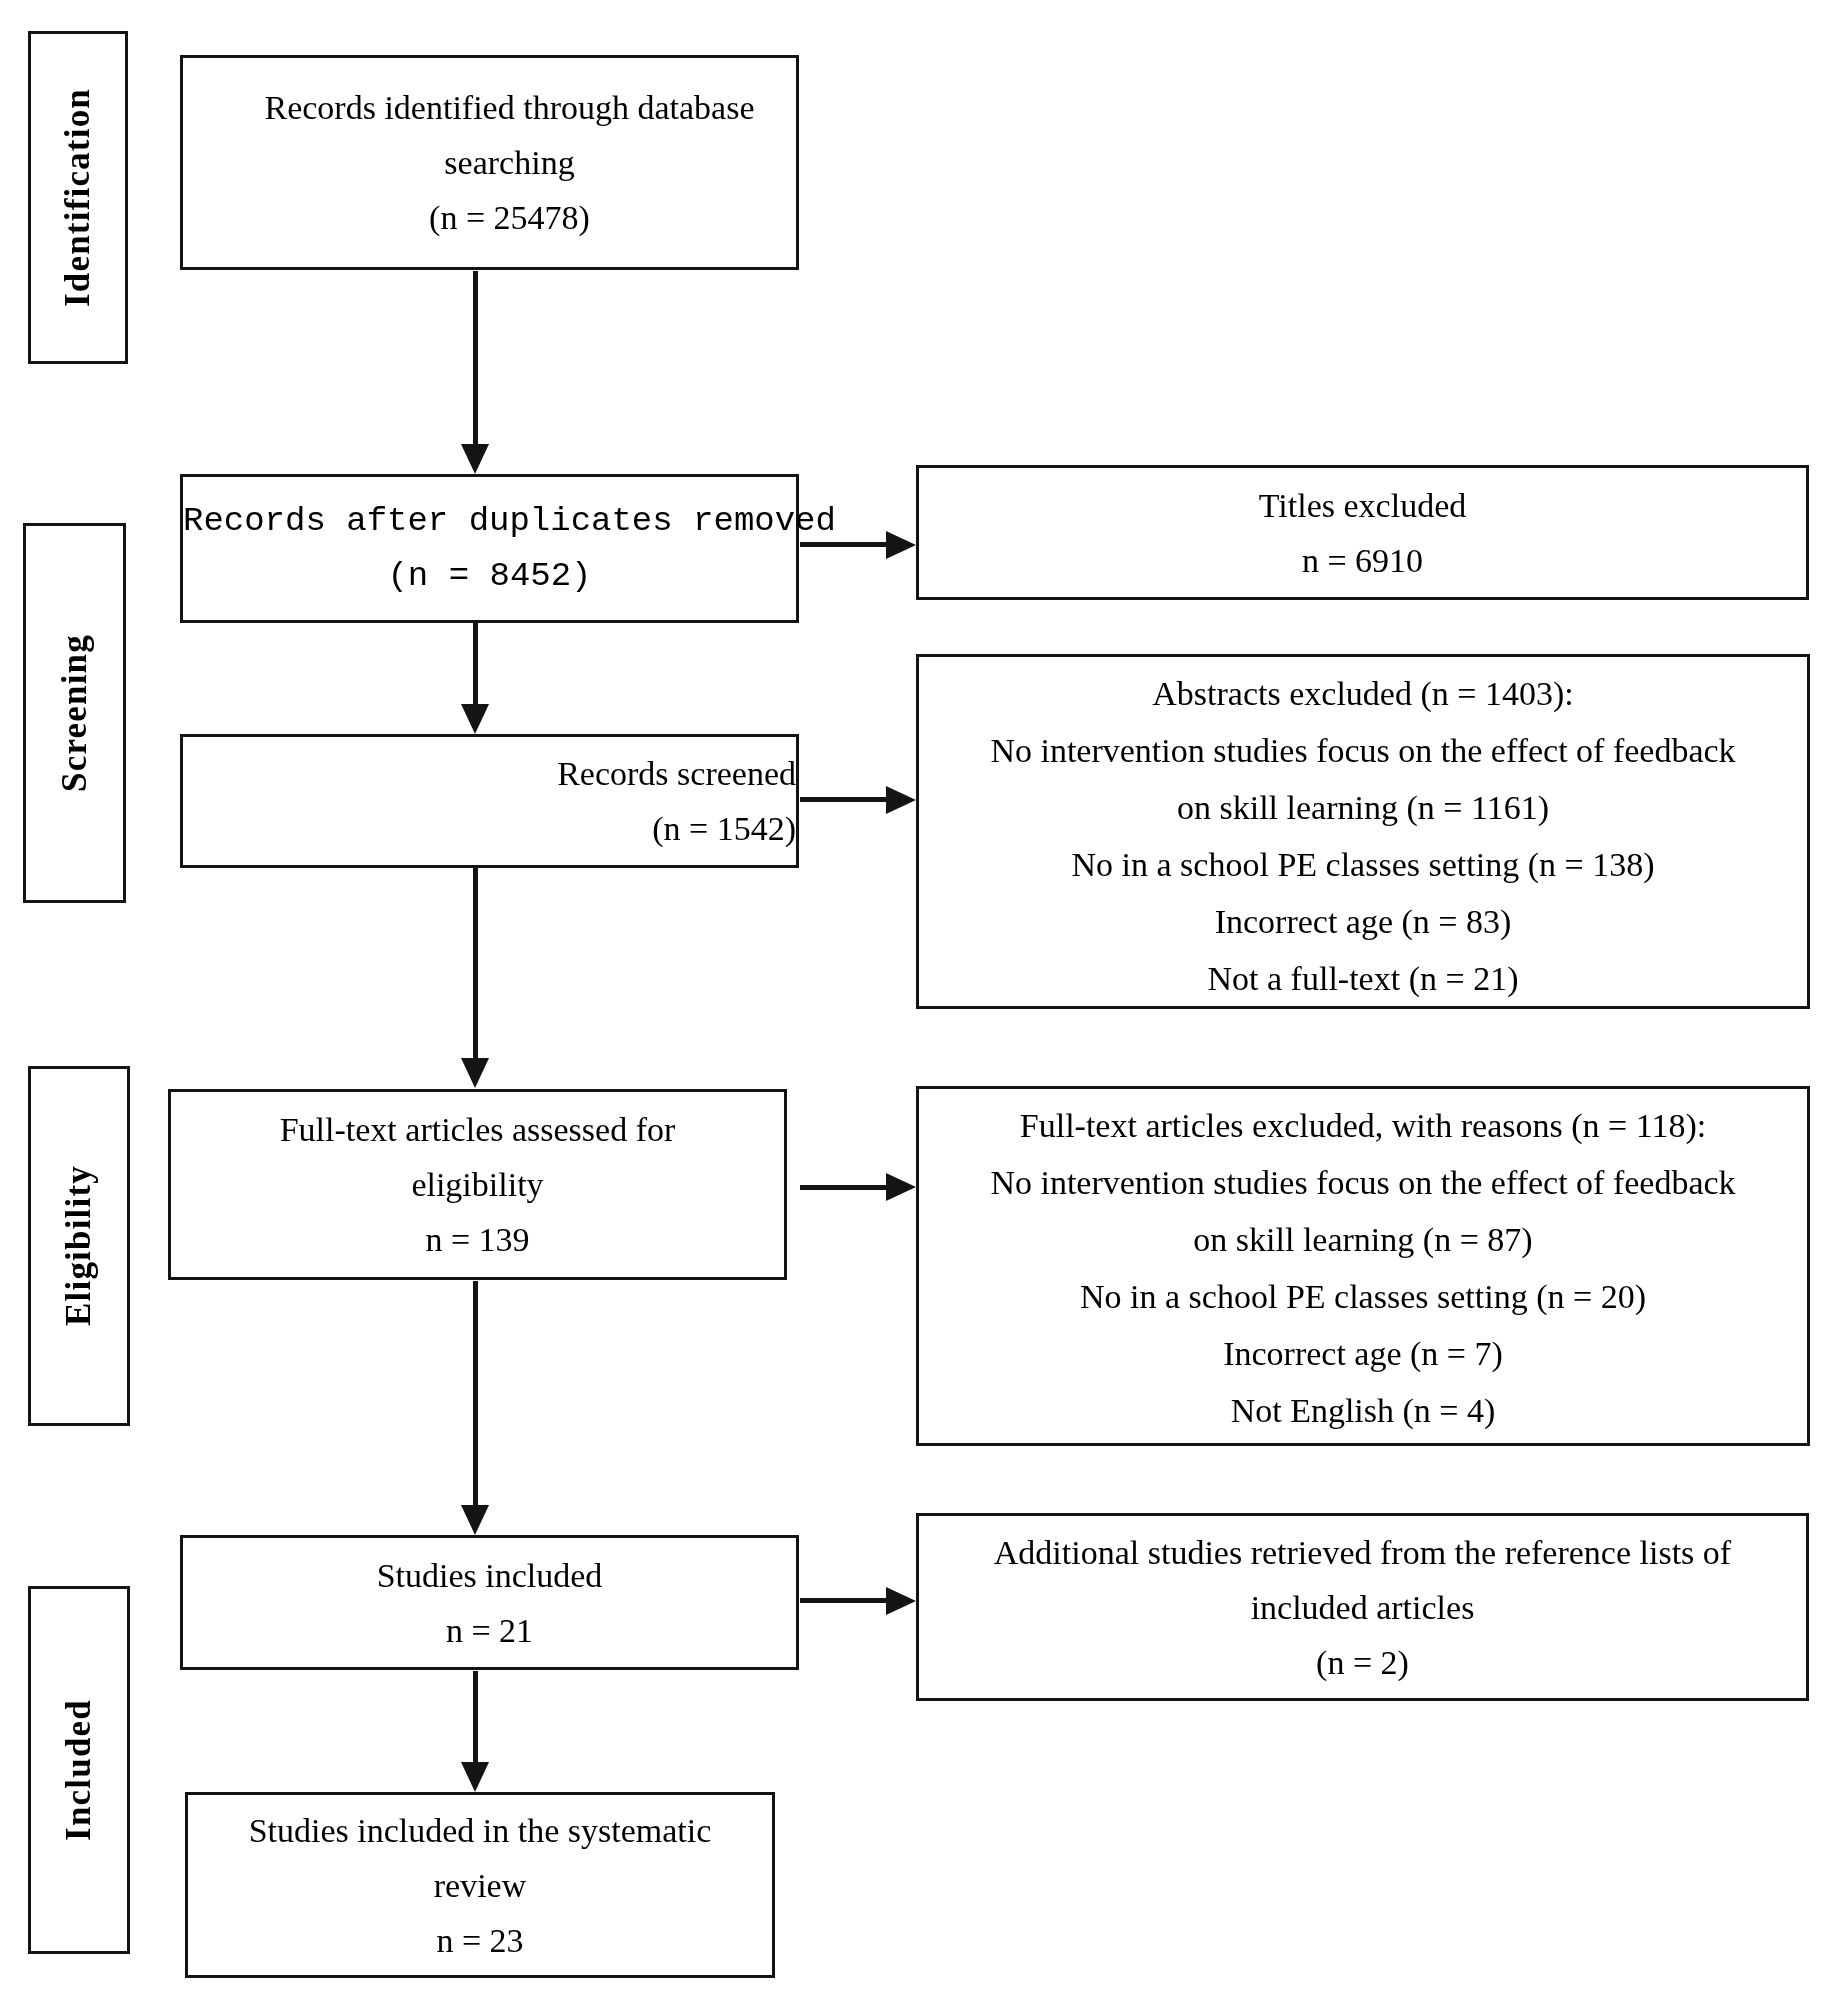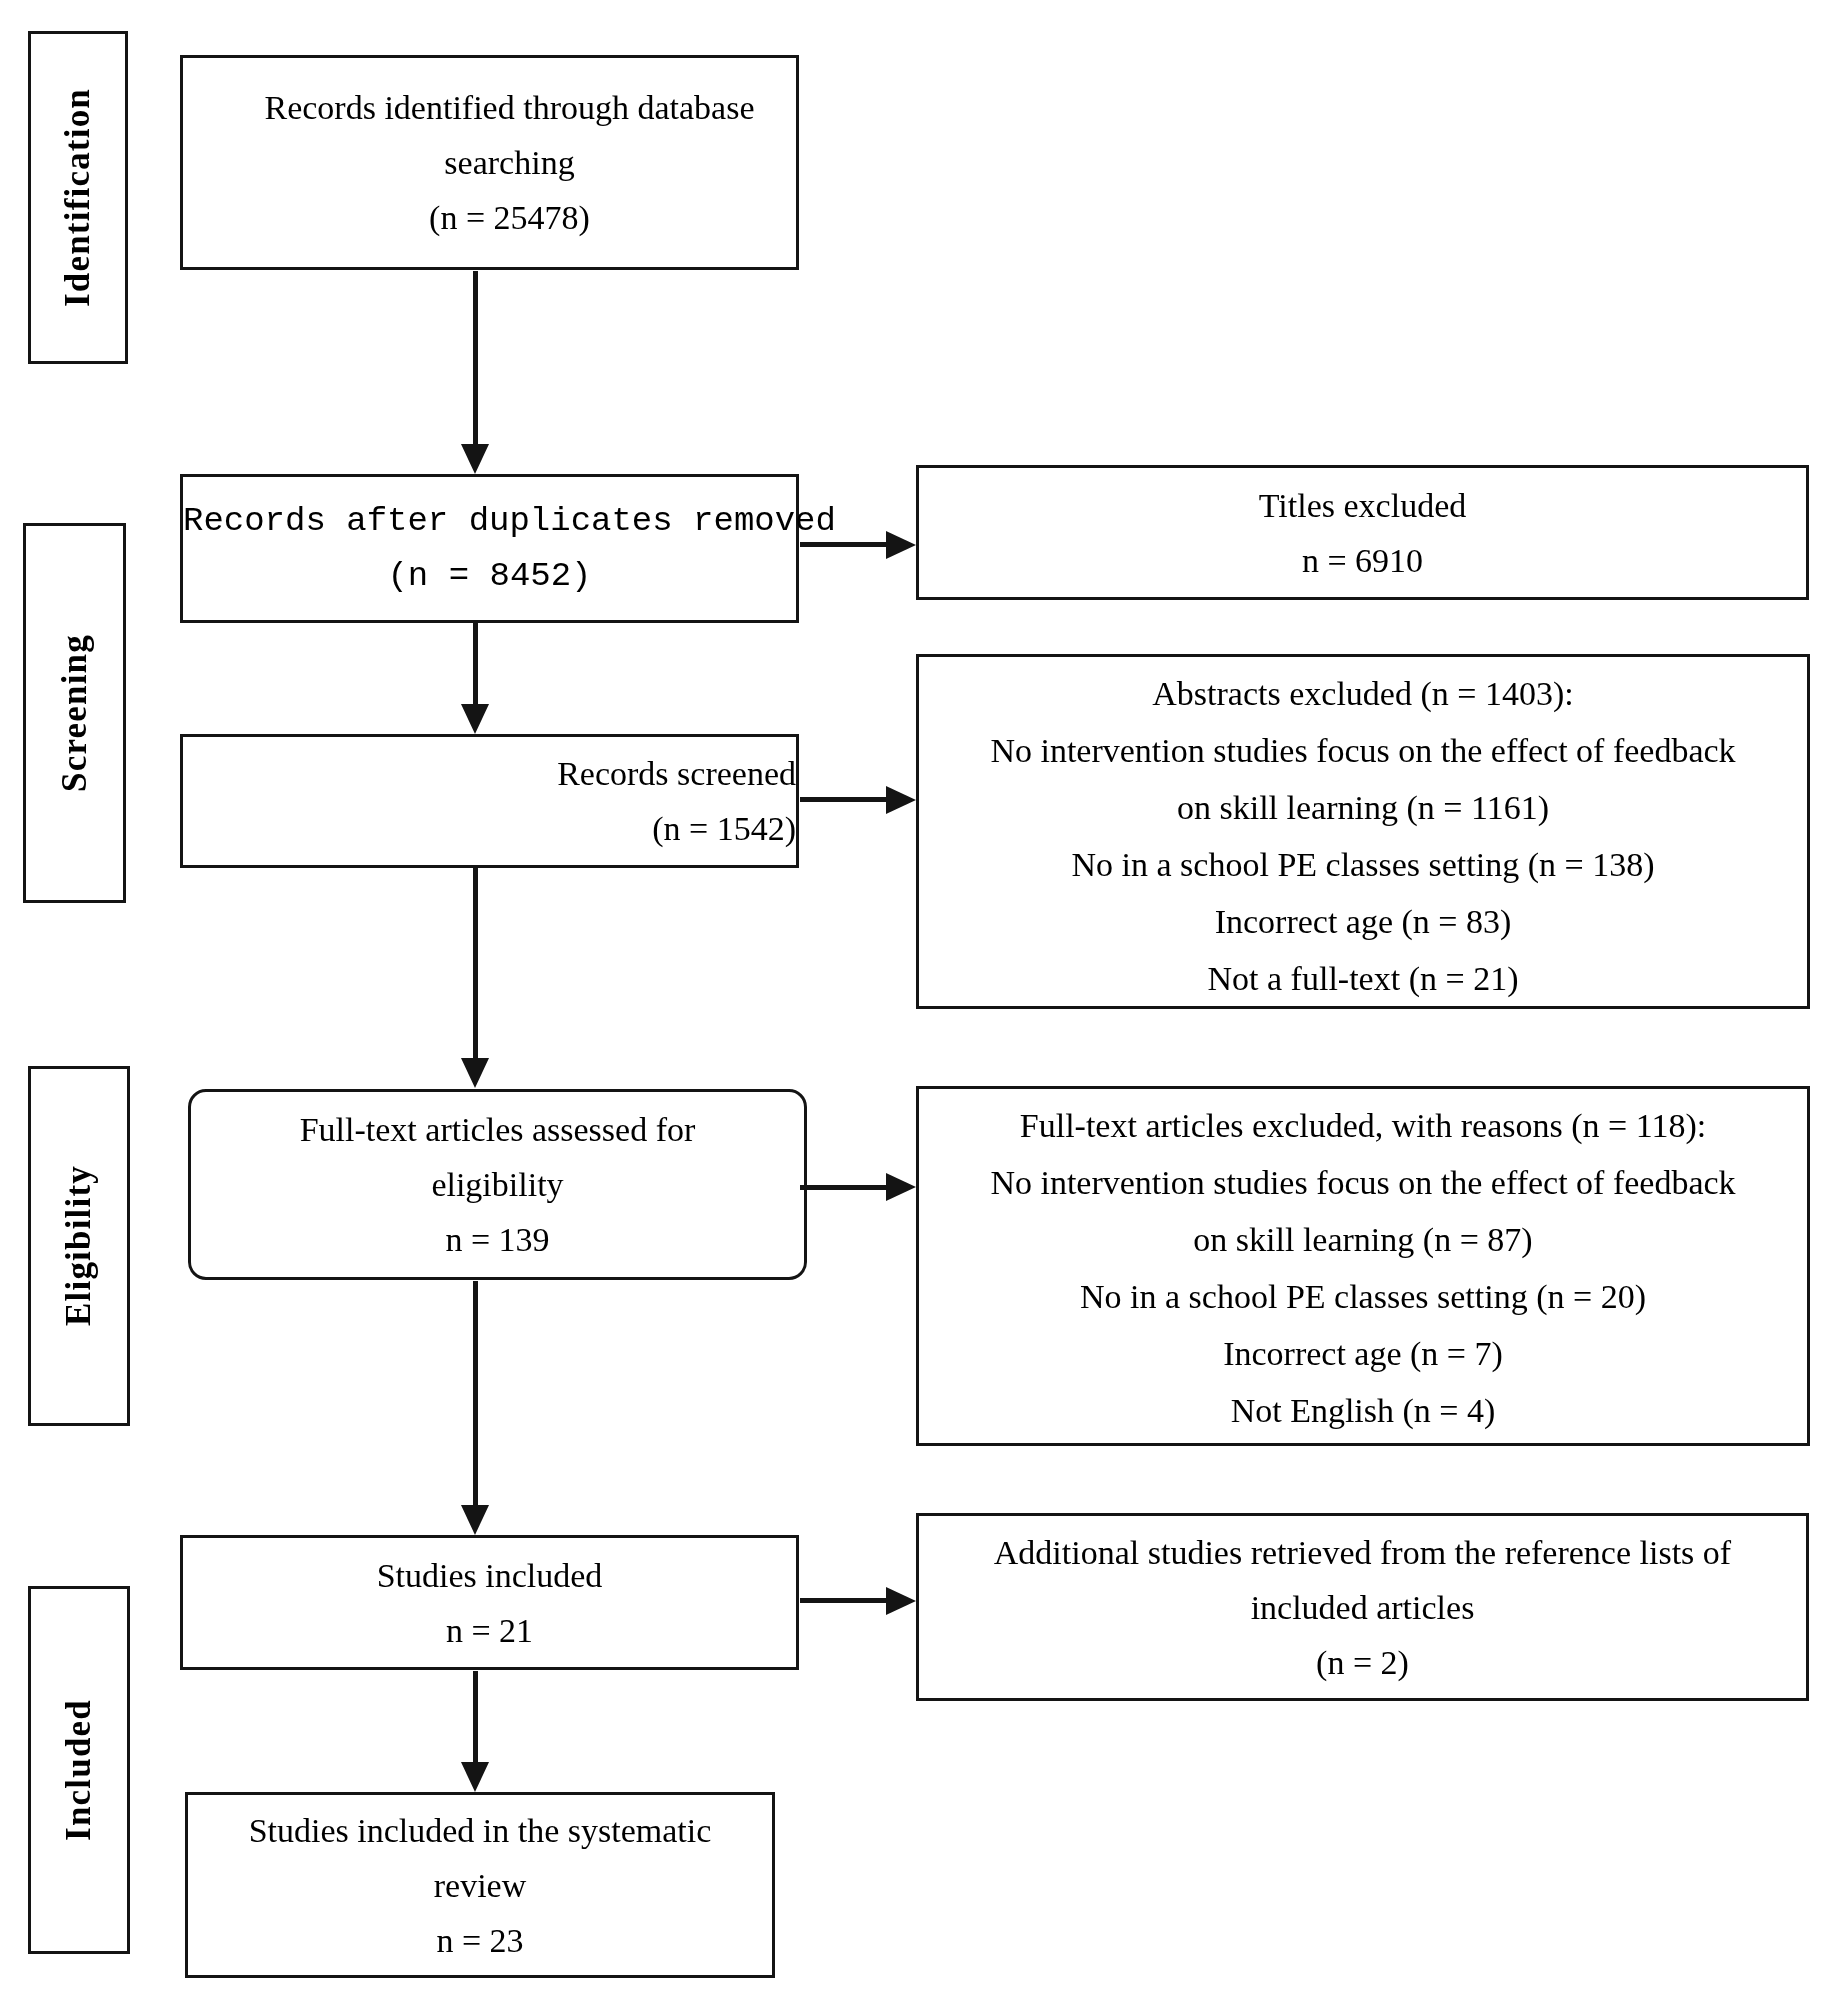--- a/index.html
+++ b/index.html
@@ -34,21 +34,21 @@
   
   #st1{left:28px;top:31px;width:100px;height:333px;}
   #st2{left:23px;top:523px;width:103px;height:380px;}
   #st3{left:28px;top:1066px;width:102px;height:360px;}
   #st4{left:28px;top:1586px;width:102px;height:368px;}
 
   
   #mb1{left:180px;top:55px;width:619px;height:215px;padding-left:40px;}
   #mb2{left:180px;top:474px;width:619px;height:149px;font-family:Liberation Mono, monospace;}
   #mb3{left:180px;top:734px;width:619px;height:134px;text-align:right;}
-  #mb4{left:188px;top:1089px;width:619px;height:191px;border-radius:18px;}
+  #mb4{left:168px;top:1089px;width:619px;height:191px;}
   #mb5{left:180px;top:1535px;width:619px;height:135px;}
   #mb6{left:185px;top:1792px;width:590px;height:186px;}
 
   
   #sb1{left:916px;top:465px;width:893px;height:135px;}
   #sb2{left:916px;top:654px;width:894px;height:355px;}
   #sb3{left:916px;top:1086px;width:894px;height:360px;}
   #sb4{left:916px;top:1513px;width:893px;height:188px;}
 
   

